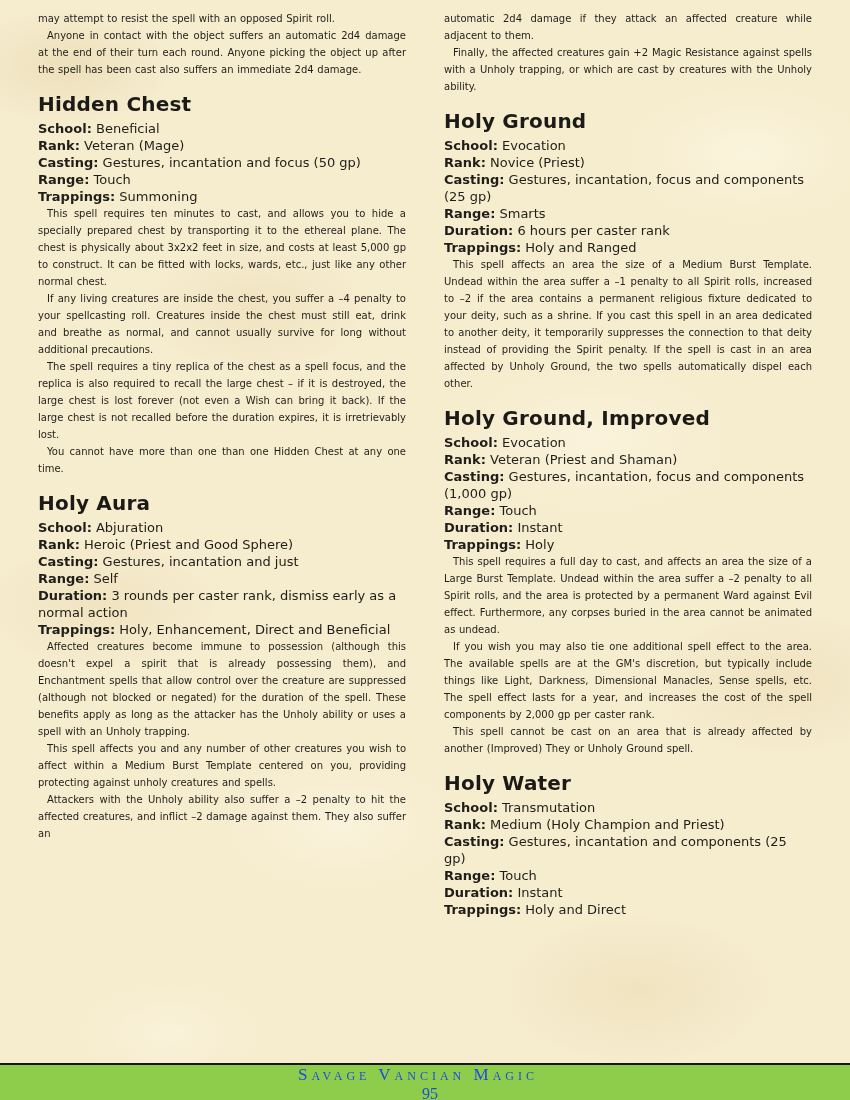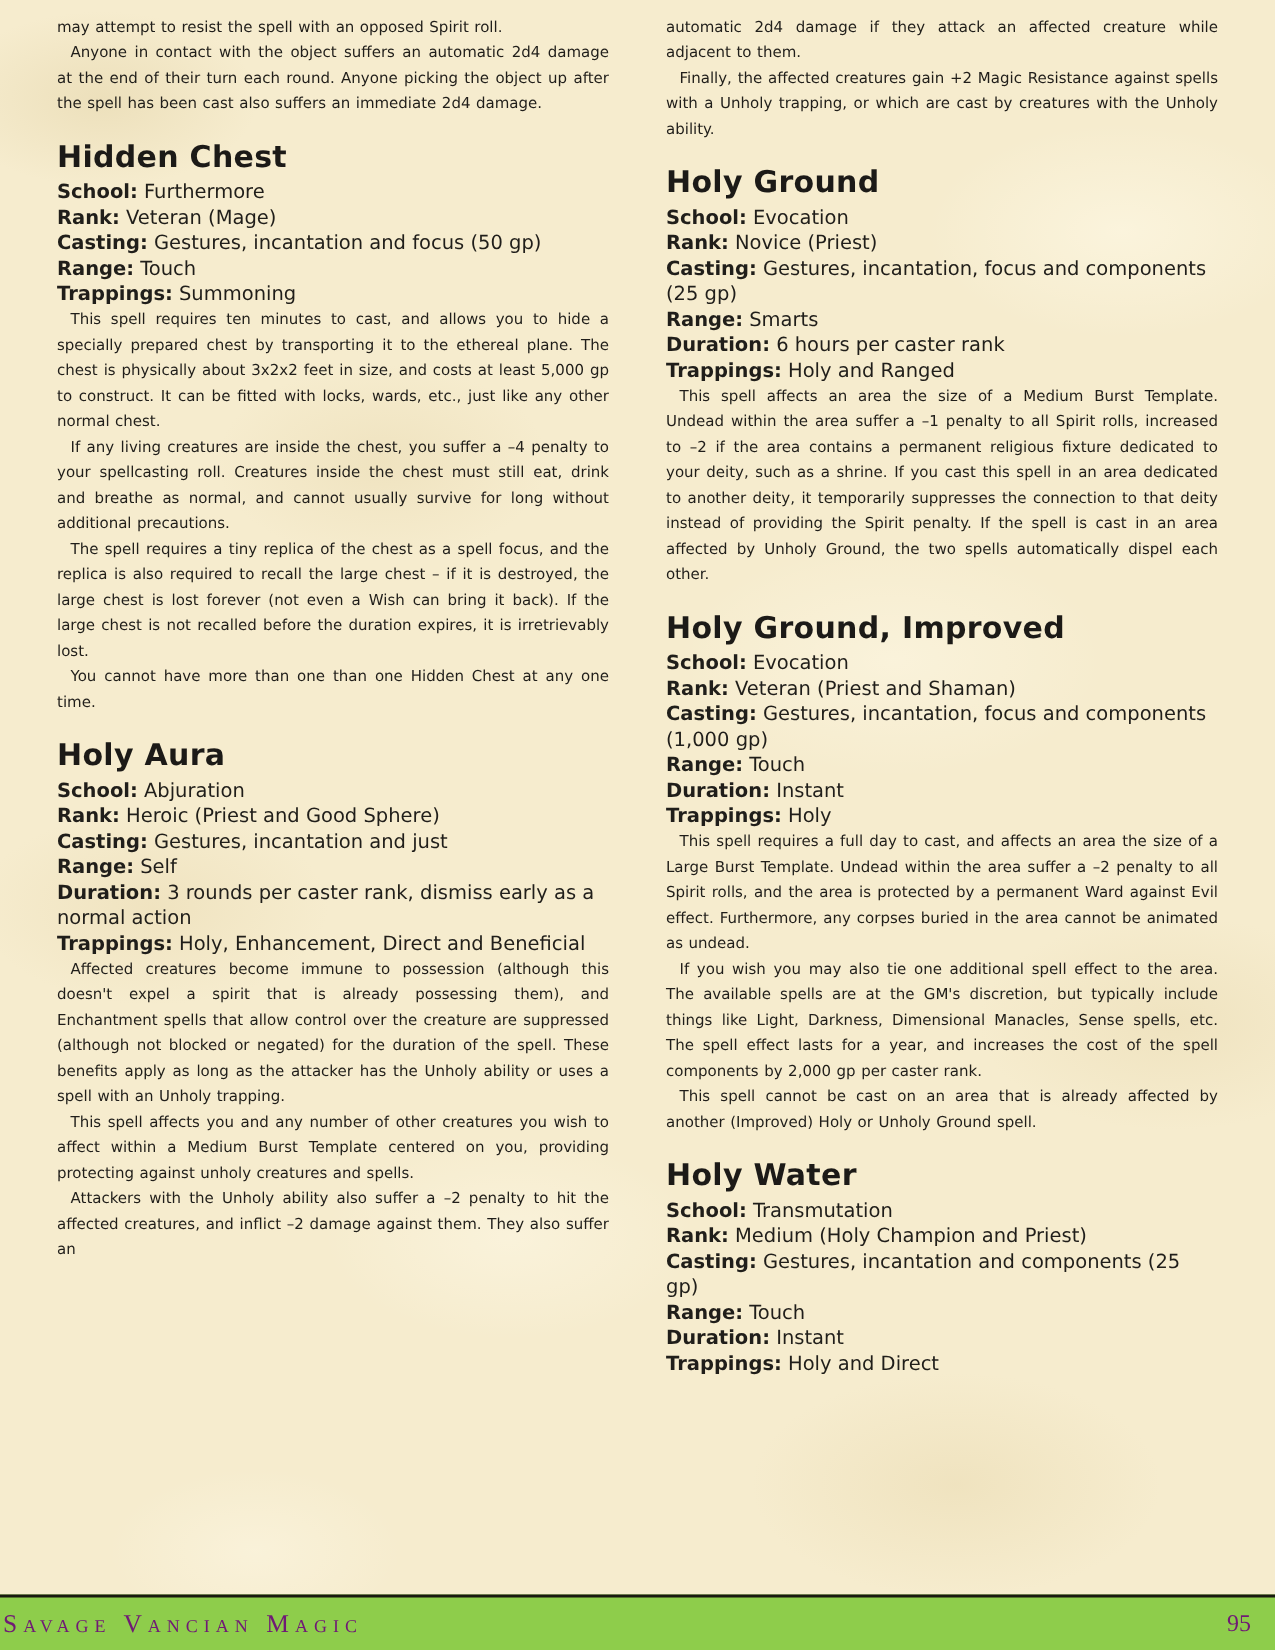--- a/index.html
+++ b/index.html
@@ -62,21 +62,22 @@
     position: absolute;
     left: 0; right: 0; bottom: 0;
     height: 37px;
     background: #8ecd4b;
     border-top: 2px solid #19190f;
     display: flex;
     align-items: center;
     justify-content: space-between;
     padding: 0 16px 0 2px;
     font-family: "Liberation Serif", serif;
-    color: #701a75;
+    color: #1d4ed8;
+    flex-direction: column;
   }
   .footer-title {
     font-variant: small-caps;
     font-size: 17px;
     letter-spacing: 4px;
     font-weight: 500;
   }
   .footer-page {
     font-size: 16px;
     letter-spacing: 0;
@@ -85,21 +86,21 @@
 </style>
 </head>
 <body>
 
 <div class="page">
   <div class="content">
     <div class="column">
         <p class="para noindent">may attempt to resist the spell with an opposed Spirit roll.</p>
         <p class="para">Anyone in contact with the object suffers an automatic 2d4 damage at the end of their turn each round. Anyone picking the object up after the spell has been cast also suffers an immediate 2d4 damage.</p>
         <h2 class="spell-h">Hidden Chest</h2>
-        <div class="stat"><span class="stat-label">School:</span><span class="stat-value"> Furthermore</span></div>
+        <div class="stat"><span class="stat-label">School:</span><span class="stat-value"> Beneficial</span></div>
         <div class="stat"><span class="stat-label">Rank:</span><span class="stat-value"> Veteran (Mage)</span></div>
         <div class="stat"><span class="stat-label">Casting:</span><span class="stat-value"> Gestures, incantation and focus (50 gp)</span></div>
         <div class="stat"><span class="stat-label">Range:</span><span class="stat-value"> Touch</span></div>
         <div class="stat"><span class="stat-label">Trappings:</span><span class="stat-value"> Summoning</span></div>
         <p class="para">This spell requires ten minutes to cast, and allows you to hide a specially prepared chest by transporting it to the ethereal plane. The chest is physically about 3x2x2 feet in size, and costs at least 5,000 gp to construct. It can be fitted with locks, wards, etc., just like any other normal chest.</p>
         <p class="para">If any living creatures are inside the chest, you suffer a –4 penalty to your spellcasting roll. Creatures inside the chest must still eat, drink and breathe as normal, and cannot usually survive for long without additional precautions.</p>
         <p class="para">The spell requires a tiny replica of the chest as a spell focus, and the replica is also required to recall the large chest – if it is destroyed, the large chest is lost forever (not even a Wish can bring it back). If the large chest is not recalled before the duration expires, it is irretrievably lost.</p>
         <p class="para">You cannot have more than one than one Hidden Chest at any one time.</p>
         <h2 class="spell-h">Holy Aura</h2>
         <div class="stat"><span class="stat-label">School:</span><span class="stat-value"> Abjuration</span></div>
@@ -125,21 +126,21 @@
         <p class="para">This spell affects an area the size of a Medium Burst Template. Undead within the area suffer a –1 penalty to all Spirit rolls, increased to –2 if the area contains a permanent religious fixture dedicated to your deity, such as a shrine. If you cast this spell in an area dedicated to another deity, it temporarily suppresses the connection to that deity instead of providing the Spirit penalty. If the spell is cast in an area affected by Unholy Ground, the two spells automatically dispel each other.</p>
         <h2 class="spell-h">Holy Ground, Improved</h2>
         <div class="stat"><span class="stat-label">School:</span><span class="stat-value"> Evocation</span></div>
         <div class="stat"><span class="stat-label">Rank:</span><span class="stat-value"> Veteran (Priest and Shaman)</span></div>
         <div class="stat"><span class="stat-label">Casting:</span><span class="stat-value"> Gestures, incantation, focus and components (1,000 gp)</span></div>
         <div class="stat"><span class="stat-label">Range:</span><span class="stat-value"> Touch</span></div>
         <div class="stat"><span class="stat-label">Duration:</span><span class="stat-value"> Instant</span></div>
         <div class="stat"><span class="stat-label">Trappings:</span><span class="stat-value"> Holy</span></div>
         <p class="para">This spell requires a full day to cast, and affects an area the size of a Large Burst Template. Undead within the area suffer a –2 penalty to all Spirit rolls, and the area is protected by a permanent Ward against Evil effect. Furthermore, any corpses buried in the area cannot be animated as undead.</p>
         <p class="para">If you wish you may also tie one additional spell effect to the area. The available spells are at the GM's discretion, but typically include things like Light, Darkness, Dimensional Manacles, Sense spells, etc. The spell effect lasts for a year, and increases the cost of the spell components by 2,000 gp per caster rank.</p>
-        <p class="para">This spell cannot be cast on an area that is already affected by another (Improved) Holy or Unholy Ground spell.</p>
+        <p class="para">This spell cannot be cast on an area that is already affected by another (Improved) They or Unholy Ground spell.</p>
         <h2 class="spell-h">Holy Water</h2>
         <div class="stat"><span class="stat-label">School:</span><span class="stat-value"> Transmutation</span></div>
         <div class="stat"><span class="stat-label">Rank:</span><span class="stat-value"> Medium (Holy Champion and Priest)</span></div>
         <div class="stat"><span class="stat-label">Casting:</span><span class="stat-value"> Gestures, incantation and components (25 gp)</span></div>
         <div class="stat"><span class="stat-label">Range:</span><span class="stat-value"> Touch</span></div>
         <div class="stat"><span class="stat-label">Duration:</span><span class="stat-value"> Instant</span></div>
         <div class="stat"><span class="stat-label">Trappings:</span><span class="stat-value"> Holy and Direct</span></div>
       </div>
   </div>
   <div class="footer">

